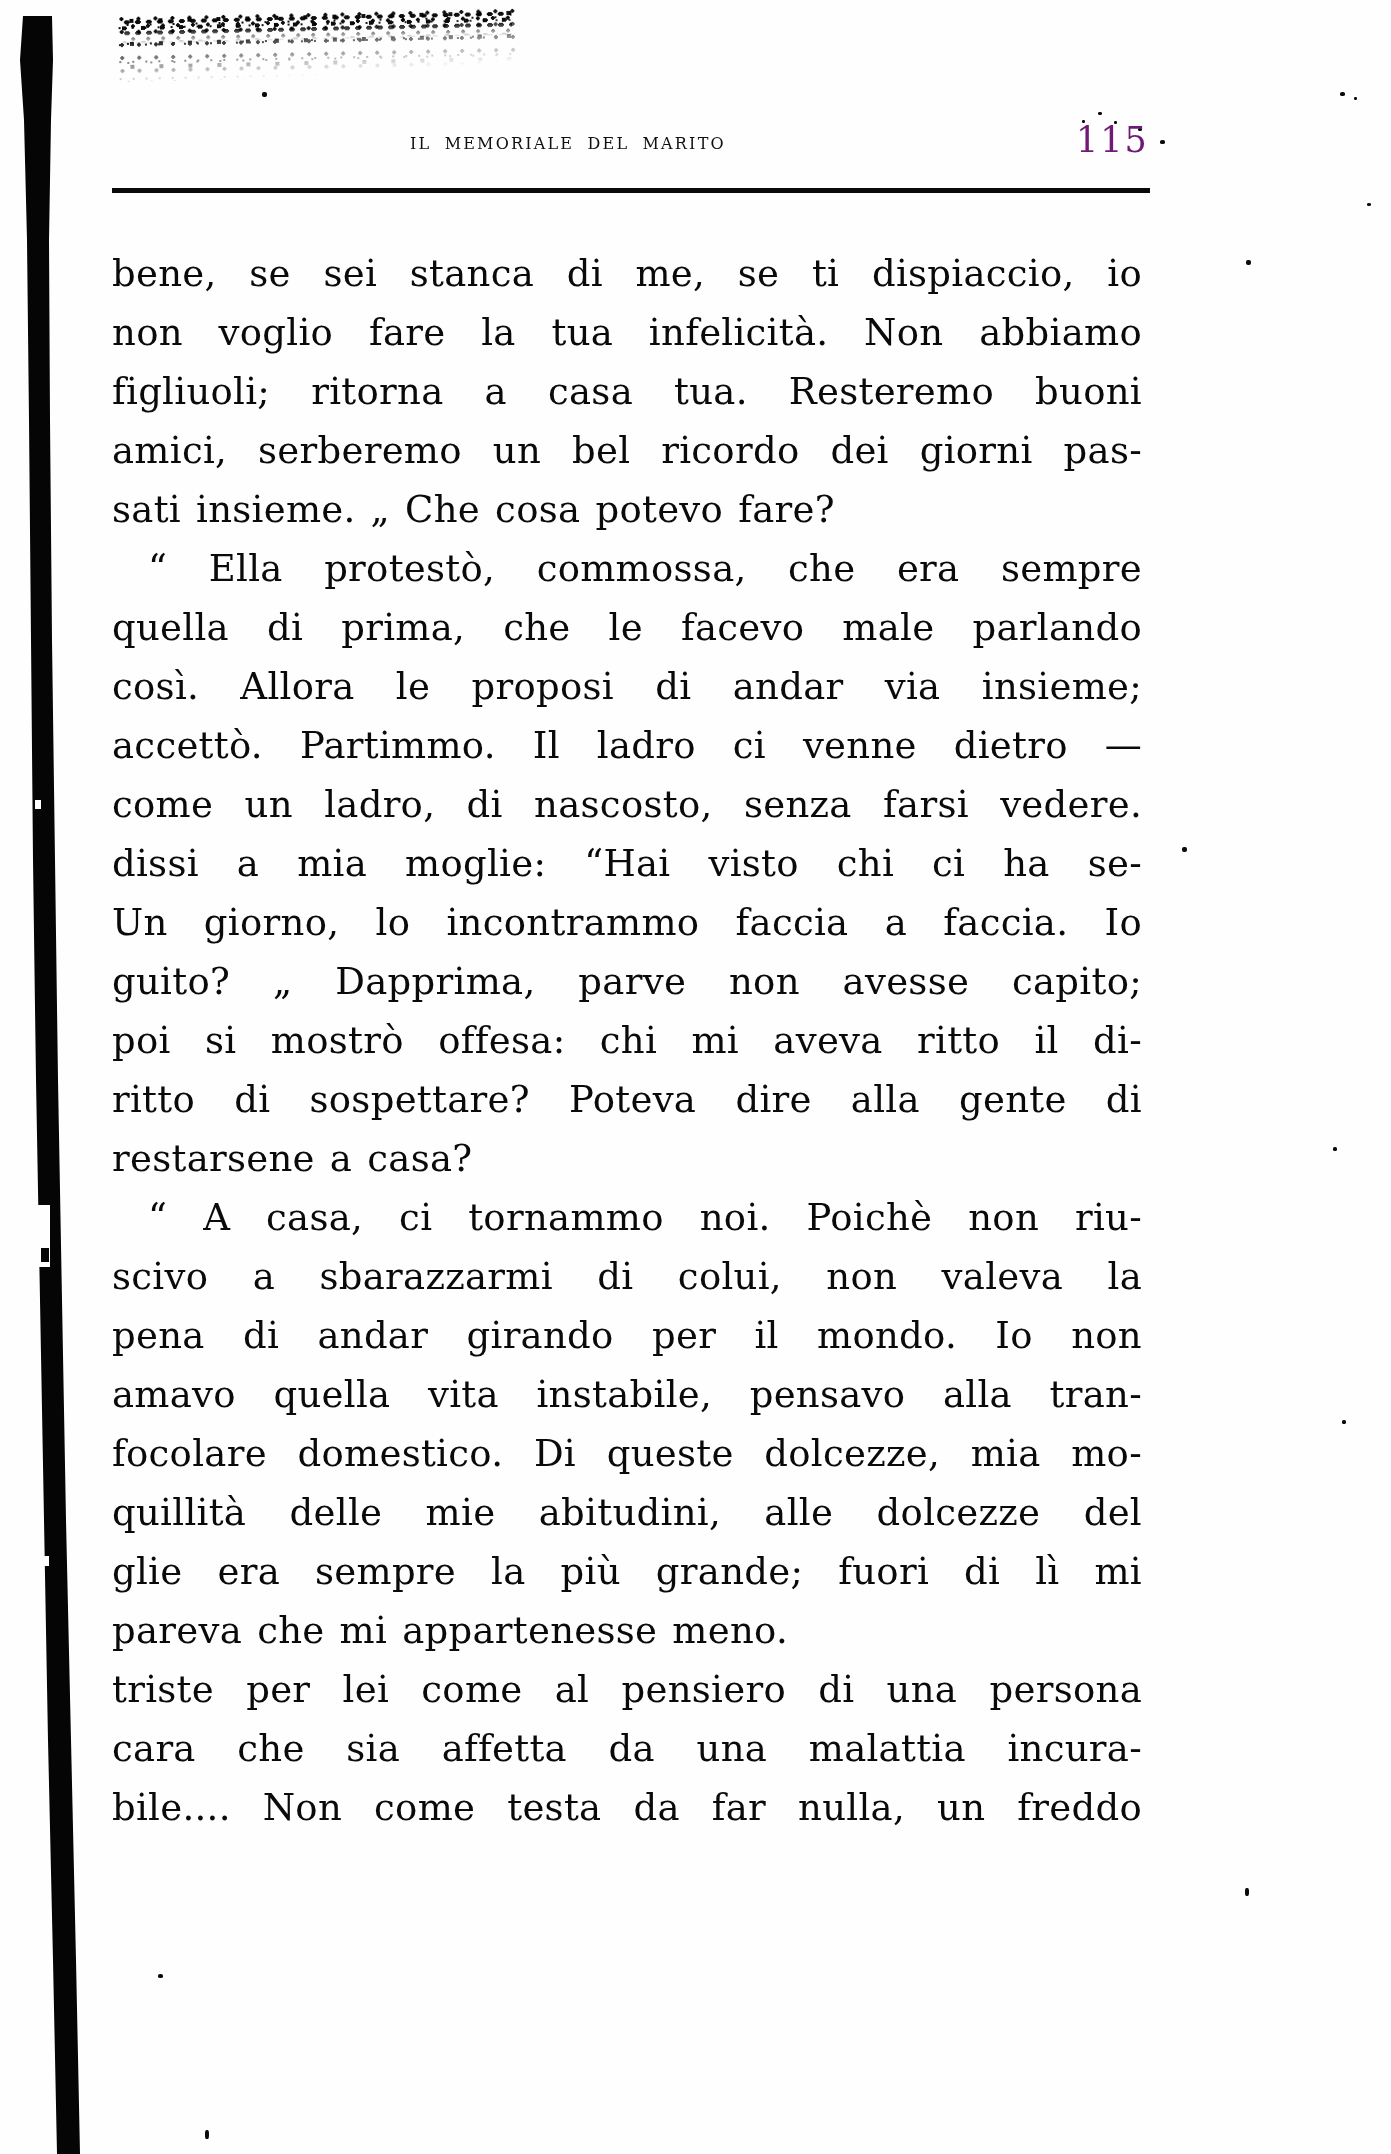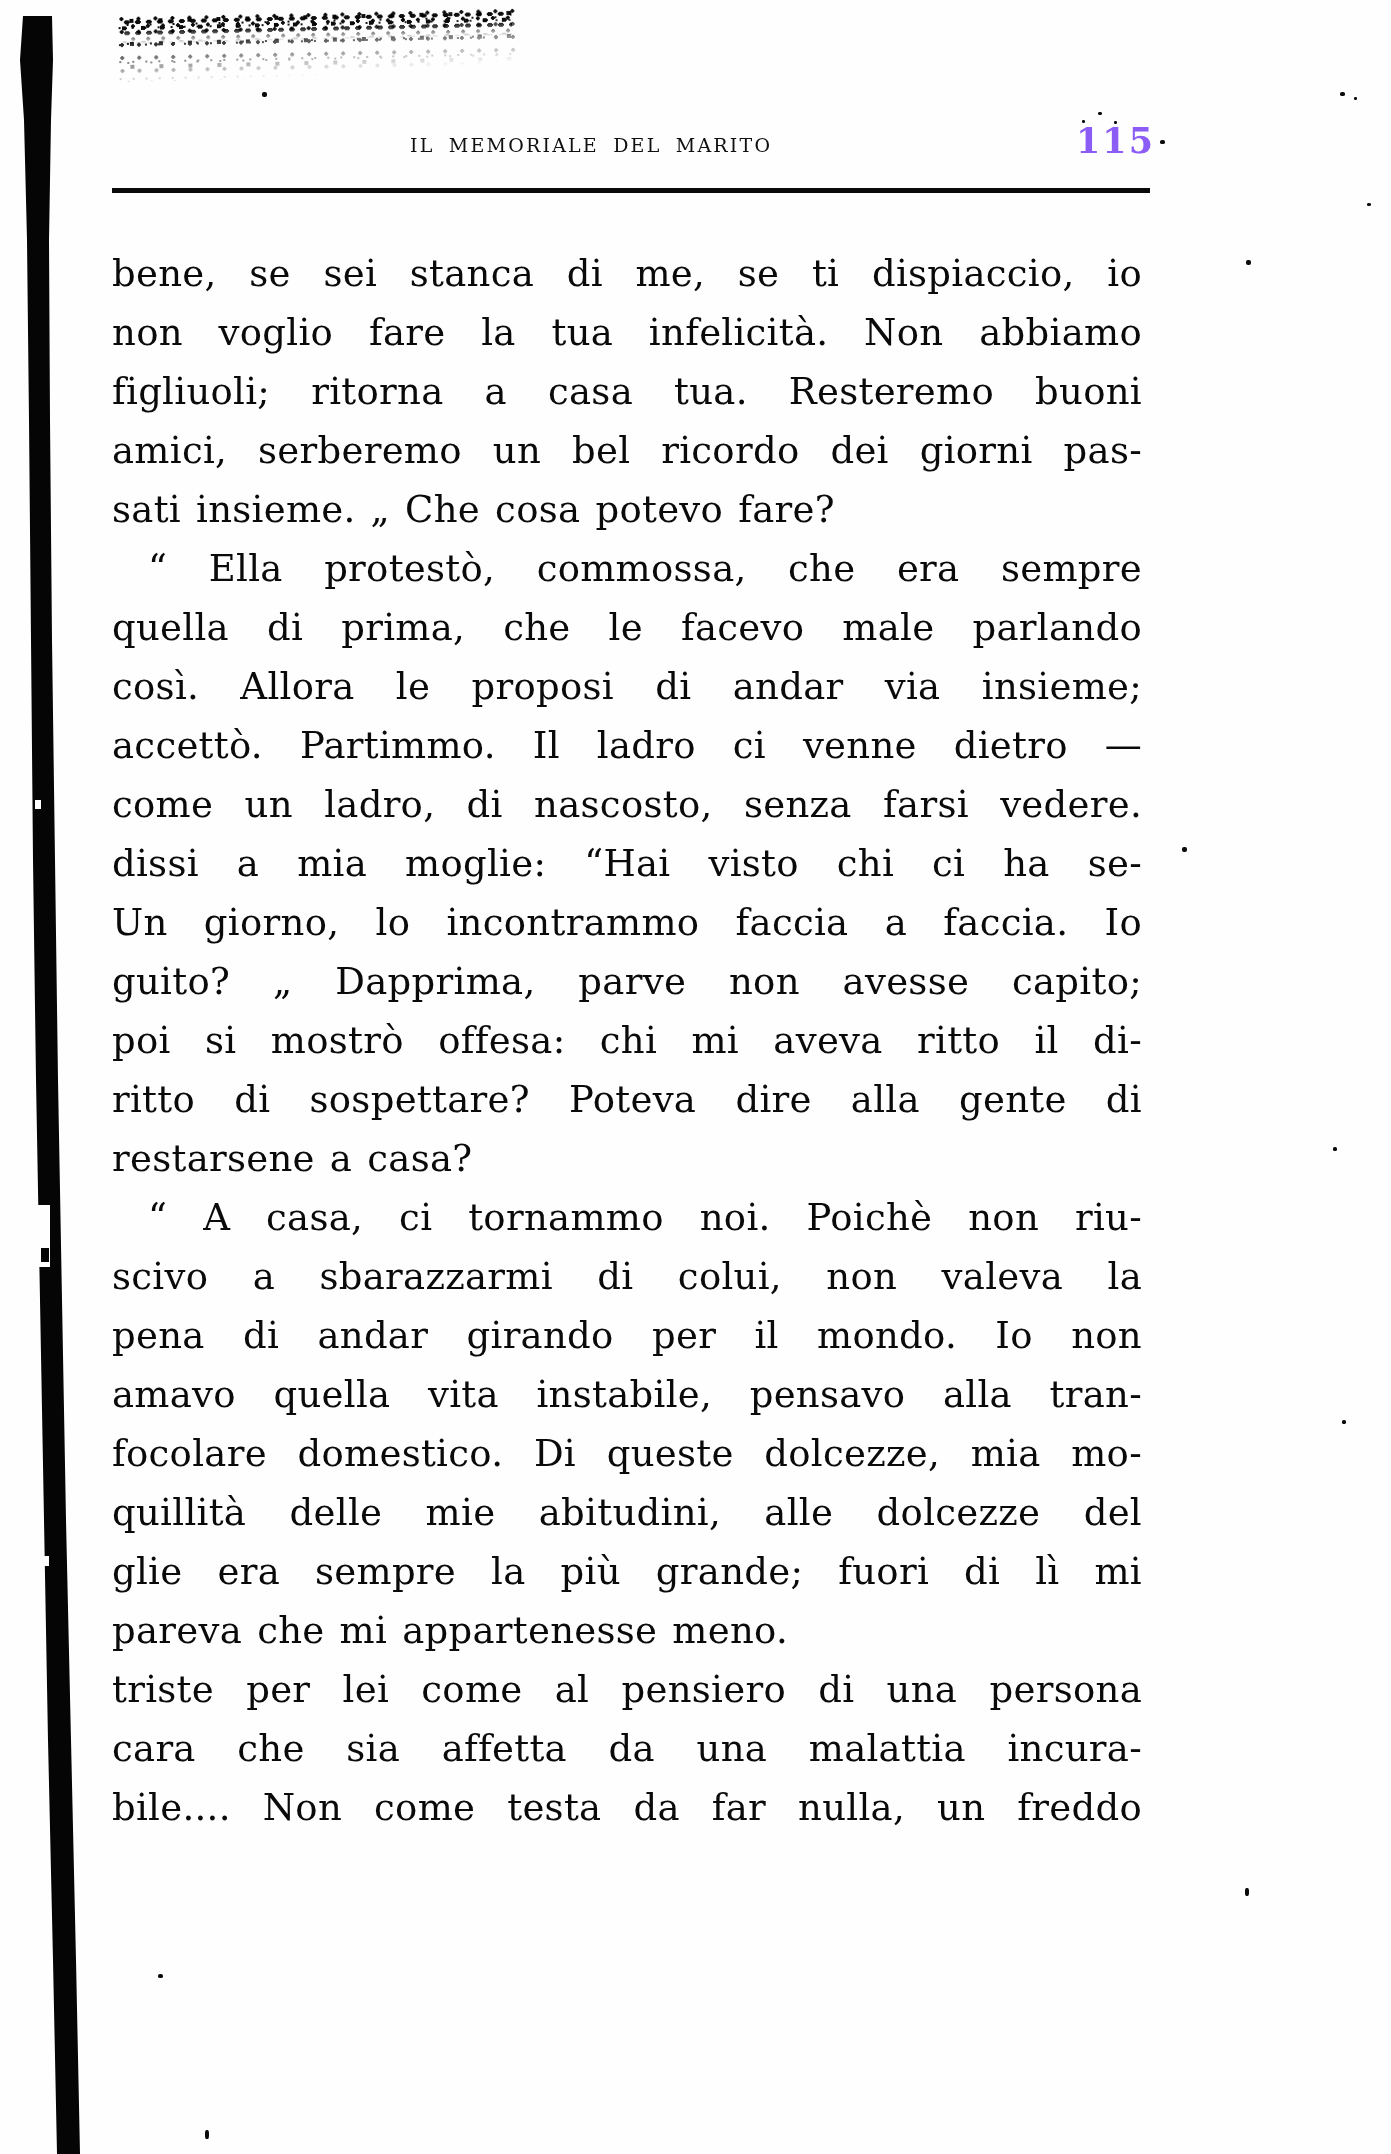--- a/index.html
+++ b/index.html
@@ -15,34 +15,34 @@
     overflow: hidden;
     font-family: "DejaVu Serif", "Liberation Serif", serif;
     color: #0a0a0a;
   }
 
   
   .running-title {
     position: absolute;
     left: 410px;
     top: 134px;
-    font-size: 19px;
+    font-size: 16px;
     letter-spacing: 2.2px;
     word-spacing: 6px;
     color: #101010;
     white-space: nowrap;
   }
   .page-number {
     position: absolute;
     left: 1076px;
     top: 120px;
     font-size: 35px;
-    font-weight: bold;
+    font-weight: normal;
     letter-spacing: 2px;
-    color: #8b5cf6;
+    color: #701a75;
   }
   .header-rule {
     position: absolute;
     left: 112px;
     top: 188px;
     width: 1038px;
     height: 5px;
     background: #0a0a0a;
   }
 

